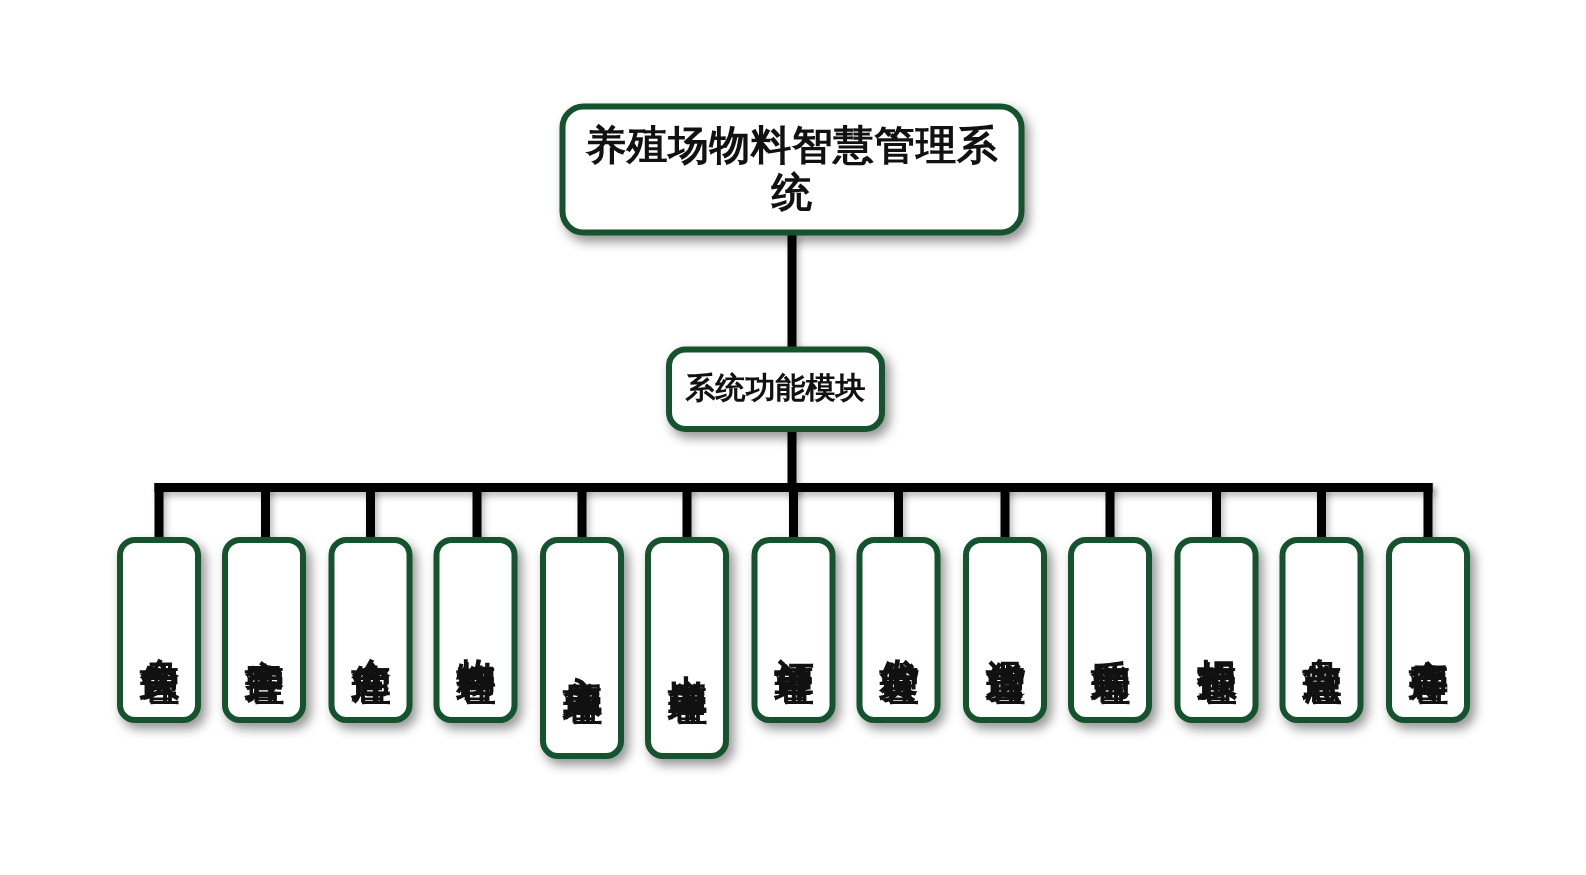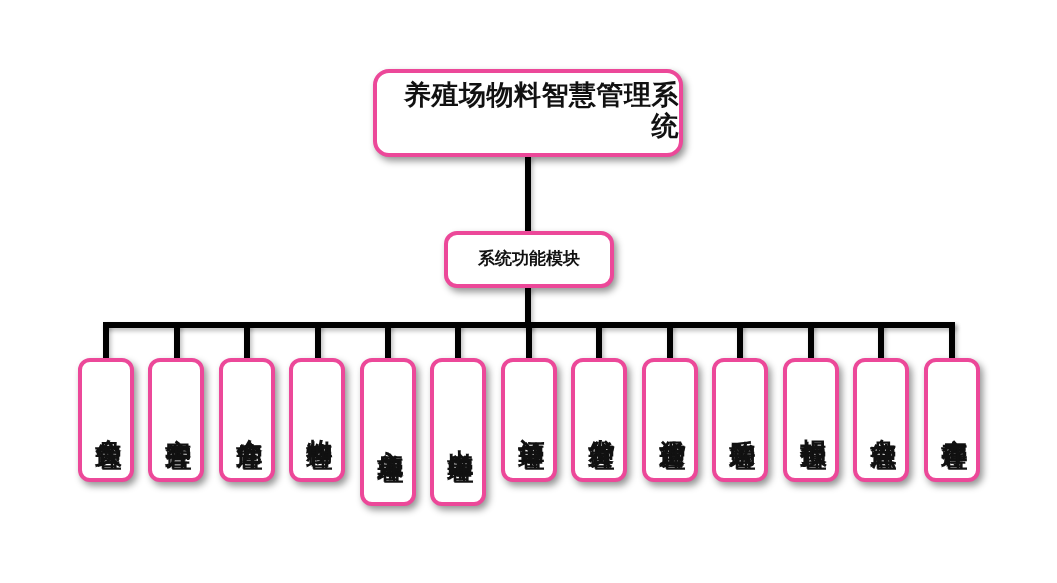--- a/index.html
+++ b/index.html
@@ -12,43 +12,42 @@
     width: 1057px;
     height: 583px;
     background: #ffffff;
     overflow: hidden;
     font-family: "Liberation Sans", "DejaVu Sans", sans-serif;
   }
   .node {
     position: absolute;
     box-sizing: border-box;
     background: #ffffff;
-    border: 4px solid #ec4899;
+    border: 4px solid #14532d;
     display: flex;
     align-items: center;
     justify-content: center;
     font-weight: bold;
     color: #111111;
     box-shadow: 3px 4px 7px rgba(0,0,0,0.42);
-    text-align: right;
+    text-align: center;
     line-height: 1.15;
-    font-family: Liberation Mono, monospace;
   }
   .root-node {
     left: 373px; top: 69px;
     width: 310px; height: 88px;
     border-radius: 16px;
     font-size: 27px;
     letter-spacing: 0.5px;
   }
   .hub-node {
     left: 444px; top: 231px;
-    width: 170px; height: 57px;
+    width: 146px; height: 57px;
     border-radius: 13px;
-    font-size: 17px;
+    font-size: 20px;
   }
   .child-node {
     top: 358px;
     width: 56px;
     height: 124px;
     border-radius: 12px;
     font-size: 26px;
     writing-mode: vertical-rl;
     text-orientation: upright;
     letter-spacing: 2px;

